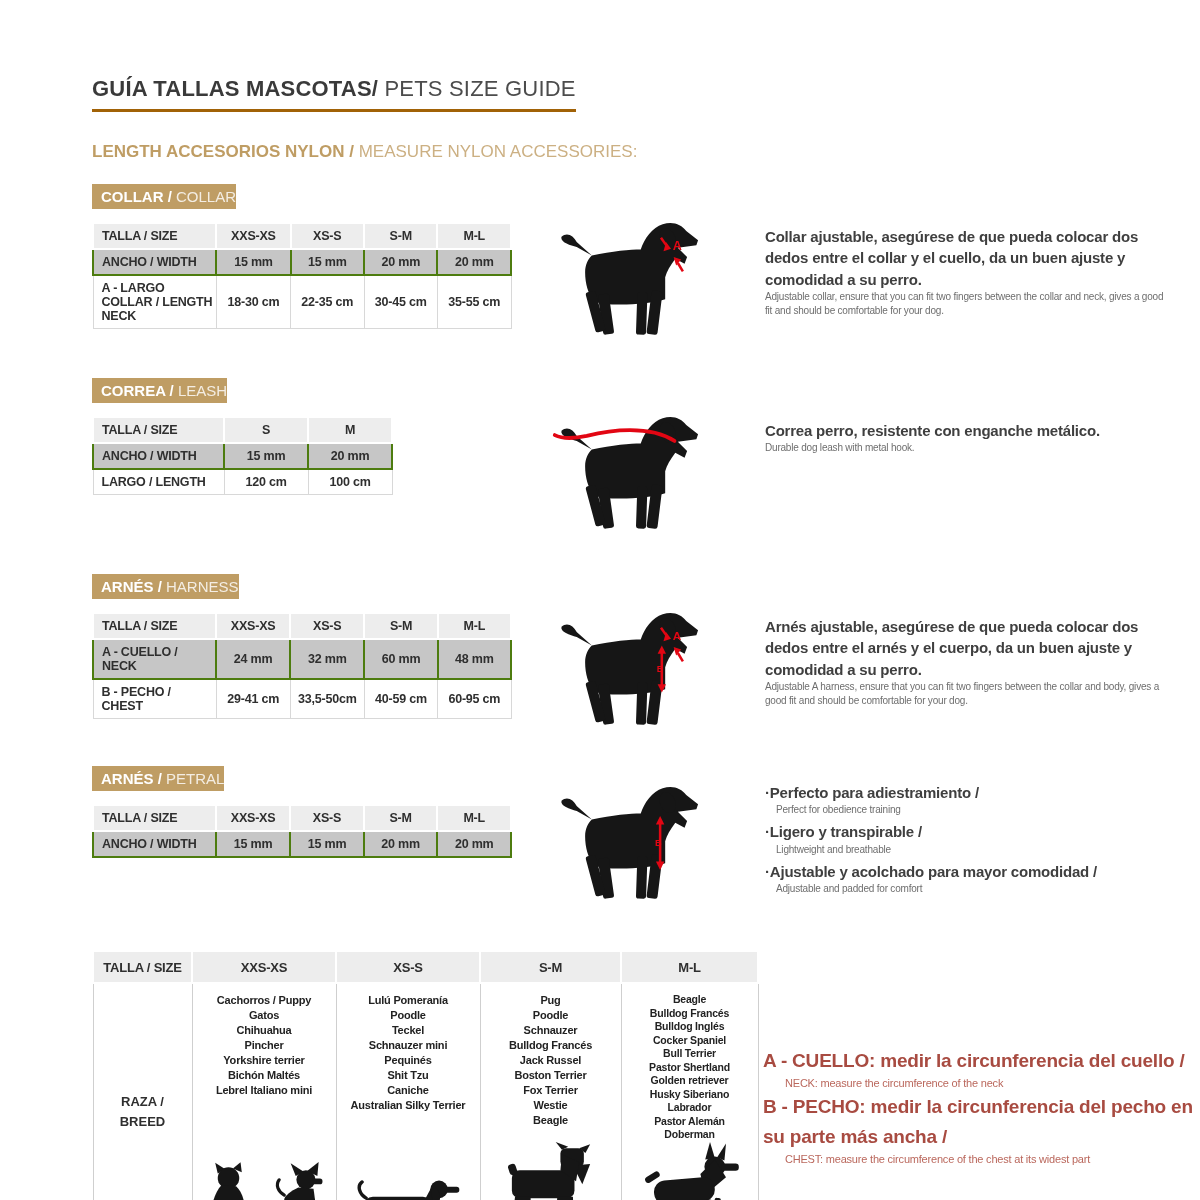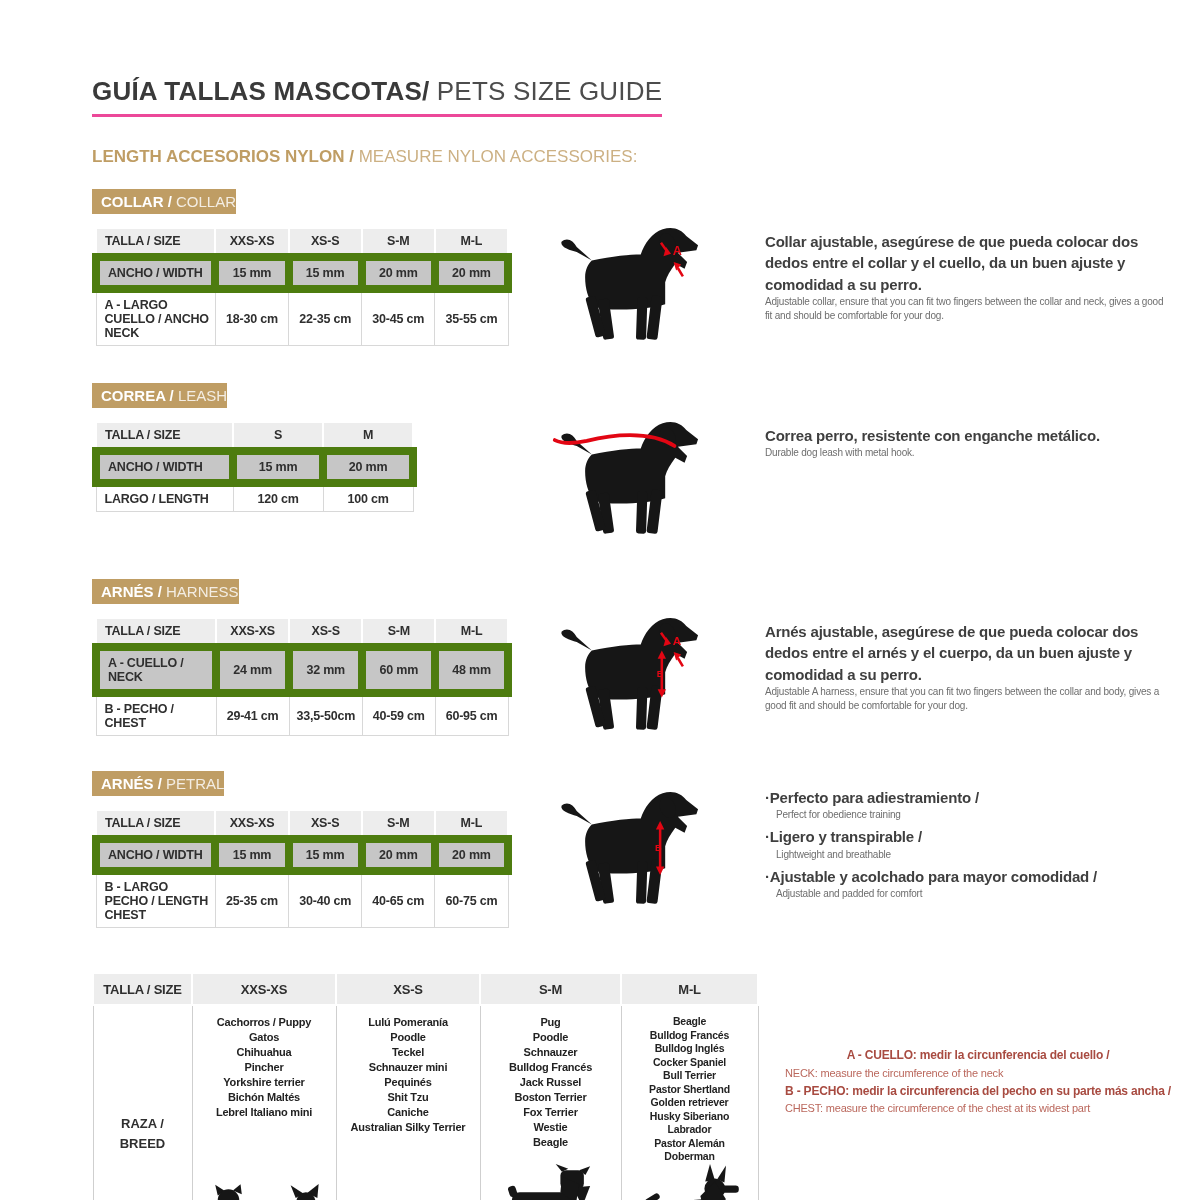--- a/index.html
+++ b/index.html
@@ -3,22 +3,22 @@
 <meta charset="utf-8">
 <style>
   html,body { margin:0; padding:0; background:#ffffff; }
   .page {
     position:relative; width:1200px; height:1200px; background:#fff;
     font-family:"Liberation Sans", sans-serif; color:#3b3b3b; overflow:hidden;
   }
   .content { position:absolute; left:92px; top:76px; width:1090px; }
 
   
-  .title { display:inline-block; border-bottom:3px solid #ec4899; padding-bottom:7px;
-           font-size:26px; letter-spacing:0.2px; }
+  .title { display:inline-block; border-bottom:3px solid #a16207; padding-bottom:7px;
+           font-size:22px; letter-spacing:0.2px; }
   .title .t-bold  { font-weight:bold; color:#3a3a3a; }
   .title .t-light { font-weight:normal; color:#4c4c4c; }
 
   .subtitle { margin-top:30px; font-size:17px; }
   .subtitle .s-bold  { font-weight:bold; color:#bf9d64; }
   .subtitle .s-light { font-weight:normal; color:#ccb083; }
 
   
   .section { display:flex; align-items:flex-start; margin-top:26px; }
   .sec-left { width:420px; flex:none; }
@@ -31,21 +31,21 @@
   .badge .b-bold  { font-weight:bold; color:#ffffff; }
   .badge .b-light { font-weight:normal; color:rgba(255,255,255,0.82); }
 
   table.size-table { border-collapse:collapse; margin-top:13px; }
   table.size-table td {
     font-size:12.5px; font-weight:bold; color:#2f2f2f; text-align:center;
     padding:5px 3px; width:71px; letter-spacing:-0.2px;
   }
   table.size-table td.label-col { width:118px; text-align:left; padding-left:8px; }
   table.size-table tr.r-head td { background:#ededed; border:2px solid #ffffff; }
-  table.size-table tr.r-gray td { background:#c6c6c6; border:8px solid #4d7c0f; }
+  table.size-table tr.r-gray td { background:#c6c6c6; border:2px solid #4d7c0f; }
   table.size-table tr.r-white td { background:#ffffff; border:1px solid #d8d8d8; }
   table.size-table.leash td { width:76px; }
   table.size-table.leash td.label-col { width:118px; }
 
   .sec-desc p { margin:0; }
   .sec-desc .es { font-weight:bold; color:#3f3f3f; font-size:15px; line-height:1.42; letter-spacing:-0.2px; }
   .sec-desc .en { font-weight:normal; color:#6e6e6e; font-size:10px; line-height:1.42; letter-spacing:-0.2px; }
   .bullet { margin-bottom:4px; }
   .bullet .es::before { content:"\00b7 "; font-weight:bold; }
   .bullet .en { margin-left:11px; }
@@ -64,21 +64,21 @@
   .rowlabel { width:52px; text-align:center; font-weight:bold; font-size:13px; line-height:1.5; color:#2f2f2f; }
   .cell { height:253px; display:flex; flex-direction:column; justify-content:space-between; }
   .breeds { padding-top:8px; text-align:center; font-weight:bold; font-size:11px;
             line-height:15px; color:#222; letter-spacing:-0.2px; }
   .c-ml .breeds { font-size:10.5px; line-height:13.5px; }
   .animals { display:flex; align-items:flex-end; justify-content:center; gap:8px; padding-bottom:6px; }
 
   
   .measure-note { position:absolute; left:763px; top:1046px; width:430px; }
   .measure-note p { margin:0; line-height:1.55; letter-spacing:-0.2px; }
-  .measure-note .n-bold  { color:#a84b41; font-weight:bold; font-size:12px;text-align:center; }
+  .measure-note .n-bold  { color:#a84b41; font-weight:bold; font-size:19px; }
   .measure-note .n-light { color:#ba675c; font-weight:normal; font-size:11px; margin-left:22px; }
 
   svg .red-stroke { stroke:#e20613; fill:none; }
   svg text.red-letter { fill:#e20613; font-family:"Liberation Sans",sans-serif; font-weight:bold; }
 </style>
 </head>
 <body>
 
 <div class="page">
 
@@ -134,21 +134,21 @@
             <td>M-L</td>
           </tr>
           <tr class="r-gray">
             <td class="label-col">ANCHO / WIDTH</td>
             <td>15 mm</td>
             <td>15 mm</td>
             <td>20 mm</td>
             <td>20 mm</td>
           </tr>
           <tr class="r-white">
-            <td class="label-col">A - LARGO CUELLO / ANCHO NECK</td>
+            <td class="label-col">A - LARGO COLLAR / LENGTH NECK</td>
             <td>18-30 cm</td>
             <td>22-35 cm</td>
             <td>30-45 cm</td>
             <td>35-55 cm</td>
           </tr>
         </tbody>
           </table>
       </div>
       <div class="sec-dog">
         <svg viewBox="0 0 200 140" width="188" height="118">
@@ -274,27 +274,20 @@
             <td>XS-S</td>
             <td>S-M</td>
             <td>M-L</td>
           </tr>
           <tr class="r-gray">
             <td class="label-col">ANCHO / WIDTH</td>
             <td>15 mm</td>
             <td>15 mm</td>
             <td>20 mm</td>
             <td>20 mm</td>
-          </tr>
-          <tr class="r-white">
-            <td class="label-col">B - LARGO PECHO / LENGTH CHEST</td>
-            <td>25-35 cm</td>
-            <td>30-40 cm</td>
-            <td>40-65 cm</td>
-            <td>60-75 cm</td>
           </tr>
         </tbody>
           </table>
       </div>
       <div class="sec-dog no-pad">
         <svg viewBox="0 0 200 140" width="188" height="118">
           <use href="#dog-base"></use>
           <g>
             <path class="red-stroke" d="M131,46 L131,94" stroke-width="3"></path>
             <polygon points="131,38 126,48 136,48" fill="#e20613"></polygon>

